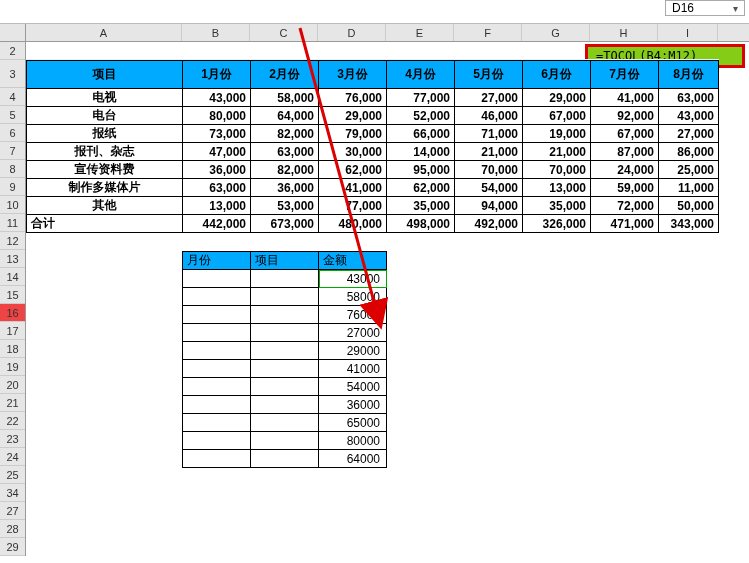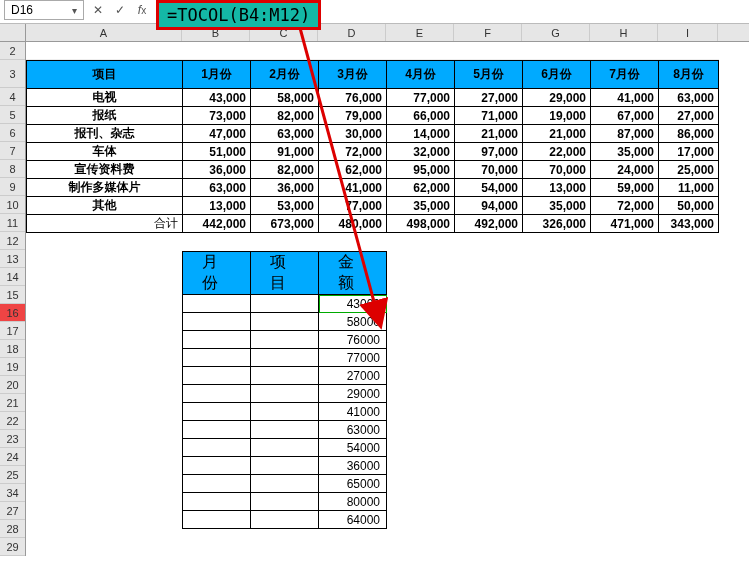--- a/index.html
+++ b/index.html
@@ -9,25 +9,26 @@
     font-size: 12px;
     background: #fff;
     color: #000;
     width: 749px;
     height: 563px;
     overflow: hidden;
     position: relative;
   }
   .formula-bar {
     display: flex;
-    align-items: flex-start;
+    align-items: flex-end;
     height: 24px;
     border-bottom: 1px solid #bbb;
     padding: 0 4px;
     gap: 4px;
+    flex-direction: column;
   }
   .name-box {
     width: 80px;
     height: 20px;
     border: 1px solid #aaa;
     display: flex;
     align-items: center;
     padding: 0 6px;
     font-size: 12px;
     background: #fff;
@@ -50,22 +51,22 @@
     cursor: pointer;
   }
   .fb-formula-wrap {
     position: relative;
     flex: 0 0 auto;
   }
   .formula-box {
     border: 3px solid #d00;
     padding: 2px 8px;
     font-family: "Consolas", monospace;
-    font-size: 17px;
-    background: #14b8a6;
+    font-size: 12px;
+    background: #84cc16;
     min-width: 160px;
   }
   .grid-wrap {
     display: flex;
     align-items: stretch;
   }
   .row-hdrs {
     display: flex;
     flex-direction: column;
     background: #e6e6e6;
@@ -131,37 +132,37 @@
   }
   table.data th {
     background: #00aaff;
     color: #000;
     font-weight: bold;
     text-align: center;
     height:28px;
   }
   table.data td.num { text-align: right; font-weight:bold; }
   table.data td.lbl { text-align: center; font-weight:bold; }
-  table.data td.ctr { text-align:right; font-weight:normal;}
+  table.data td.ctr { text-align:left; font-weight:bold;}
 
   
   table.small {
     border-collapse: collapse;
     table-layout: fixed;
     margin-left:156px; 
   }
   table.small th {
     background:#00aaff;
     color:#000;
     border:1px solid #000;
     font-weight:normal;
     text-align:left;
-    padding:0 19px;
+    padding:0 4px;
     height:18px;
-    font-size:16px;
+    font-size:12px;
   }
   table.small td {
     border:1px solid #000;
     height:18px;
     padding:0 6px;
     text-align:right;
     font-size:12px;
   }
   table.small td.blank { background:#fff;}
 
@@ -288,51 +289,51 @@
             <td class="num">43,000</td>
             <td class="num">58,000</td>
             <td class="num">76,000</td>
             <td class="num">77,000</td>
             <td class="num">27,000</td>
             <td class="num">29,000</td>
             <td class="num">41,000</td>
             <td class="num">63,000</td>
           </tr>
           <tr>
+            <td class="lbl">电台</td>
+            <td class="num">80,000</td>
+            <td class="num">64,000</td>
+            <td class="num">29,000</td>
+            <td class="num">52,000</td>
+            <td class="num">46,000</td>
+            <td class="num">67,000</td>
+            <td class="num">92,000</td>
+            <td class="num">43,000</td>
+          </tr>
+          <tr>
             <td class="lbl">报纸</td>
             <td class="num">73,000</td>
             <td class="num">82,000</td>
             <td class="num">79,000</td>
             <td class="num">66,000</td>
             <td class="num">71,000</td>
             <td class="num">19,000</td>
             <td class="num">67,000</td>
             <td class="num">27,000</td>
           </tr>
           <tr>
             <td class="lbl">报刊、杂志</td>
             <td class="num">47,000</td>
             <td class="num">63,000</td>
             <td class="num">30,000</td>
             <td class="num">14,000</td>
             <td class="num">21,000</td>
             <td class="num">21,000</td>
             <td class="num">87,000</td>
             <td class="num">86,000</td>
-          </tr>
-          <tr>
-            <td class="lbl">车体</td>
-            <td class="num">51,000</td>
-            <td class="num">91,000</td>
-            <td class="num">72,000</td>
-            <td class="num">32,000</td>
-            <td class="num">97,000</td>
-            <td class="num">22,000</td>
-            <td class="num">35,000</td>
-            <td class="num">17,000</td>
           </tr>
           <tr>
             <td class="lbl">宣传资料费</td>
             <td class="num">36,000</td>
             <td class="num">82,000</td>
             <td class="num">62,000</td>
             <td class="num">95,000</td>
             <td class="num">70,000</td>
             <td class="num">70,000</td>
             <td class="num">24,000</td>
@@ -403,41 +404,31 @@
             <td>58000</td>
           </tr>
           <tr>
             <td class="blank">&nbsp;</td>
             <td class="blank">&nbsp;</td>
             <td>76000</td>
           </tr>
           <tr>
             <td class="blank">&nbsp;</td>
             <td class="blank">&nbsp;</td>
-            <td>77000</td>
-          </tr>
-          <tr>
-            <td class="blank">&nbsp;</td>
-            <td class="blank">&nbsp;</td>
             <td>27000</td>
           </tr>
           <tr>
             <td class="blank">&nbsp;</td>
             <td class="blank">&nbsp;</td>
             <td>29000</td>
           </tr>
           <tr>
             <td class="blank">&nbsp;</td>
             <td class="blank">&nbsp;</td>
             <td>41000</td>
-          </tr>
-          <tr>
-            <td class="blank">&nbsp;</td>
-            <td class="blank">&nbsp;</td>
-            <td>63000</td>
           </tr>
           <tr>
             <td class="blank">&nbsp;</td>
             <td class="blank">&nbsp;</td>
             <td>54000</td>
           </tr>
           <tr>
             <td class="blank">&nbsp;</td>
             <td class="blank">&nbsp;</td>
             <td>36000</td>

